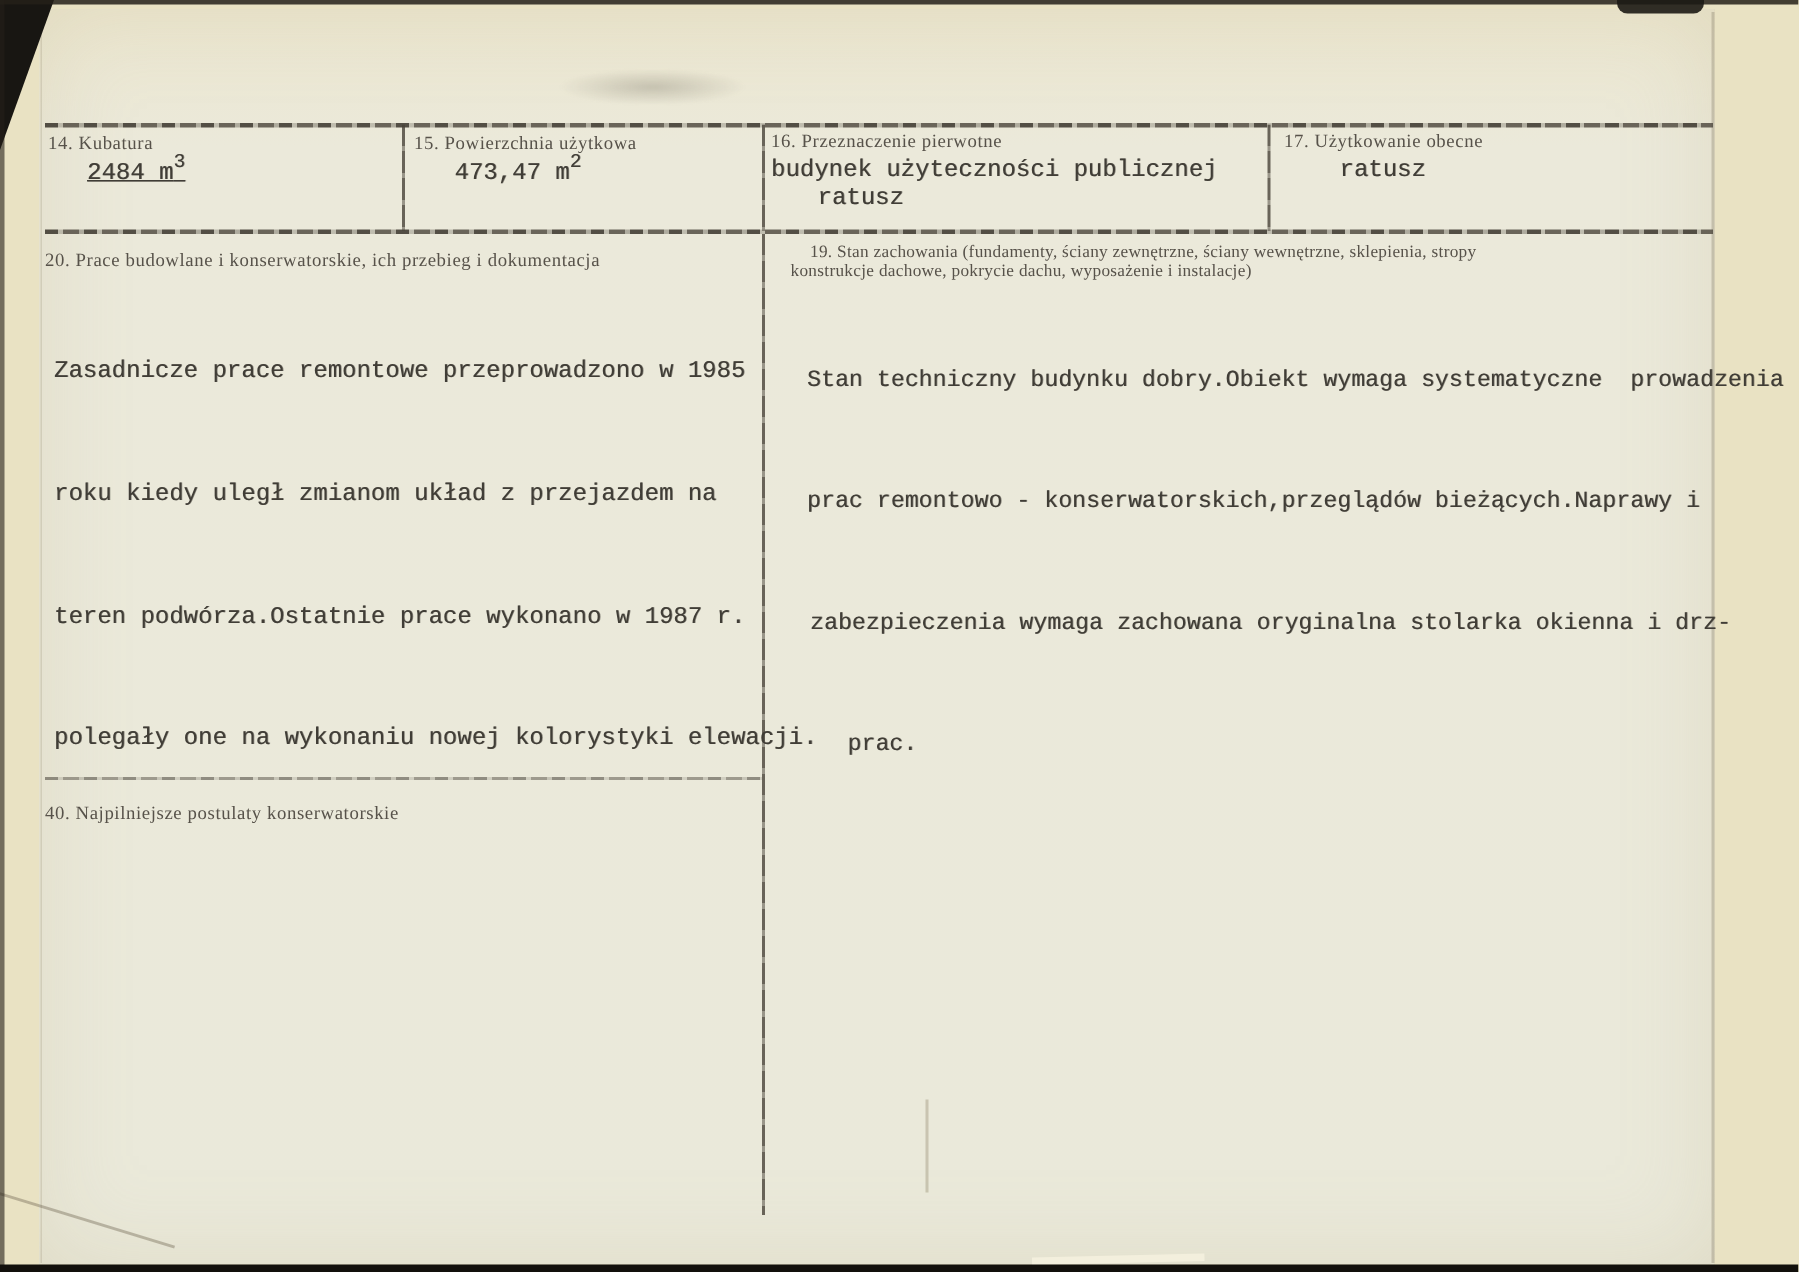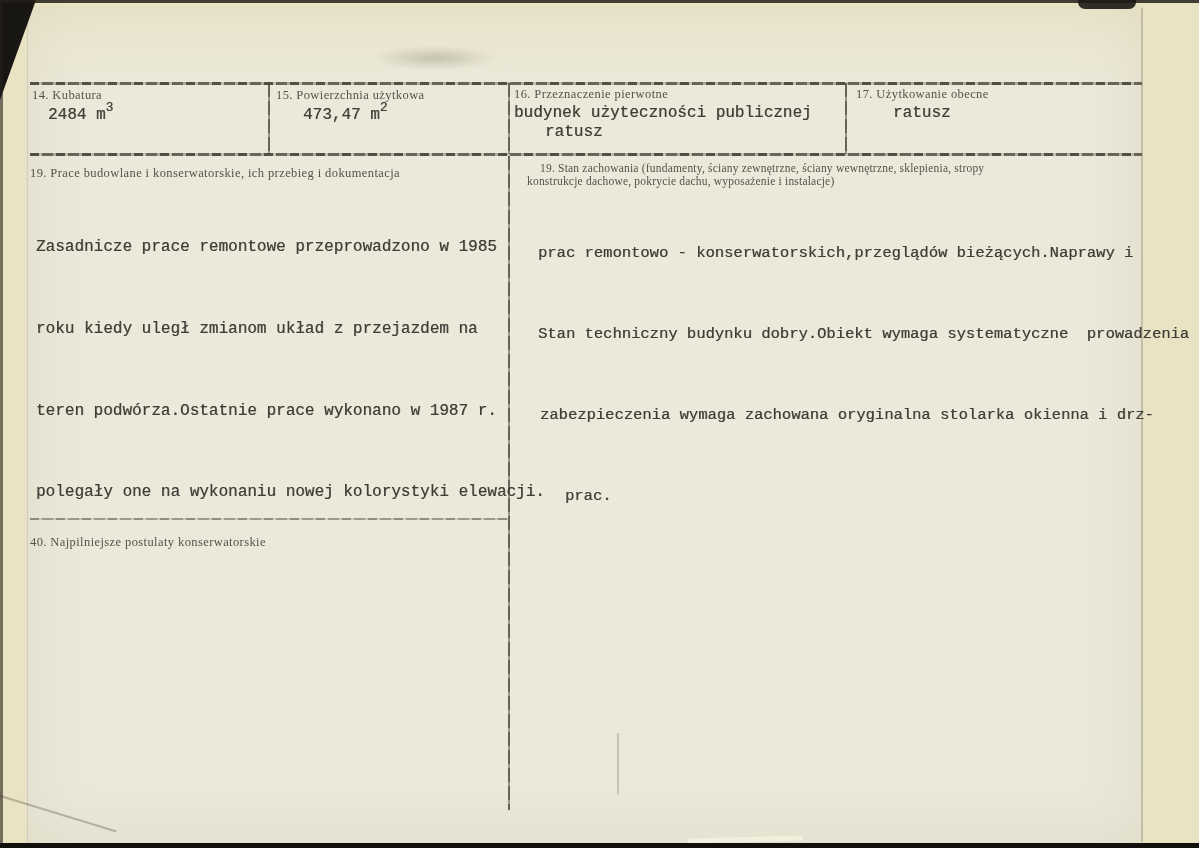--- a/index.html
+++ b/index.html
@@ -62,45 +62,45 @@
 
   <div class="hrule" style="left:30px;top:82px;width:1112px;"></div>
   <div class="hrule" style="left:30px;top:153px;width:1112px;"></div>
   <div class="hrule thin" style="left:30px;top:518px;width:478px;"></div>
   <div class="vrule" style="left:268px;top:83px;height:71px;"></div>
   <div class="vrule" style="left:508px;top:83px;height:71px;"></div>
   <div class="vrule" style="left:845px;top:83px;height:71px;"></div>
   <div class="vrule" style="left:508px;top:156px;height:654px;"></div>
 
   <div class="label" style="left:32px;top:88px;">14. Kubatura</div>
-  <div class="typed" style="left:48px;top:106px;"><span>2484 m</span><sup>3</sup></div>
+  <div class="typed" style="left:58px;top:106px;text-decoration:underline;"><span>2484 m</span><sup>3</sup></div>
 
   <div class="label" style="left:276px;top:88px;text-align:right;">15. Powierzchnia użytkowa</div>
   <div class="typed" style="left:303px;top:106px;"><span>473,47 m</span><sup>2</sup></div>
 
   <div class="label" style="left:514px;top:87px;">16. Przeznaczenie pierwotne</div>
   <div class="typed" style="left:514px;top:104px;">budynek użyteczności publicznej</div>
   <div class="typed" style="left:545px;top:123px;">ratusz</div>
 
   <div class="label" style="left:856px;top:87px;">17. Użytkowanie obecne</div>
   <div class="typed" style="left:893px;top:104px;">ratusz</div>
 
-  <div class="label" style="left:30px;top:166px;">19. Prace budowlane i konserwatorskie, ich przebieg i dokumentacja</div>
+  <div class="label" style="left:30px;top:166px;">20. Prace budowlane i konserwatorskie, ich przebieg i dokumentacja</div>
   <div class="typed block" style="left:36px;top:180px;">
     <div>Zasadnicze prace remontowe przeprowadzono w 1985</div>
     <div>roku kiedy uległ zmianom układ z przejazdem na</div>
     <div>teren podwórza.Ostatnie prace wykonano w 1987 r.</div>
     <div>polegały one na wykonaniu nowej kolorystyki elewacji.</div>
   </div>
 
   <div class="label sm" style="left:512px;top:162px;margin-left:28px;">19. Stan zachowania (fundamenty, ściany zewnętrzne, ściany wewnętrzne, sklepienia, stropy</div>
   <div class="label sm" style="left:527px;top:175px;">konstrukcje dachowe, pokrycie dachu, wyposażenie i instalacje)</div>
   <div class="typed col-r block col-r" style="left:538px;top:186px;">
+    <div>Stan techniczny budynku dobry.Obiekt wymaga systematyczne  prowadzenia</div>
     <div>prac remontowo - konserwatorskich,przeglądów bieżących.Naprawy i</div>
-    <div>Stan techniczny budynku dobry.Obiekt wymaga systematyczne  prowadzenia</div>
     <div style="margin-left:2px;">zabezpieczenia wymaga zachowana oryginalna stolarka okienna i drz-</div>
     <div class="indent27">prac.</div>
   </div>
 
   <div class="label" style="left:30px;top:535px;">40. Najpilniejsze postulaty konserwatorskie</div>
 
   <div class="smudge"></div>
   <div class="crease-v"></div>
   <div class="crease-bl"></div>
   <div class="corner-tl"></div>

